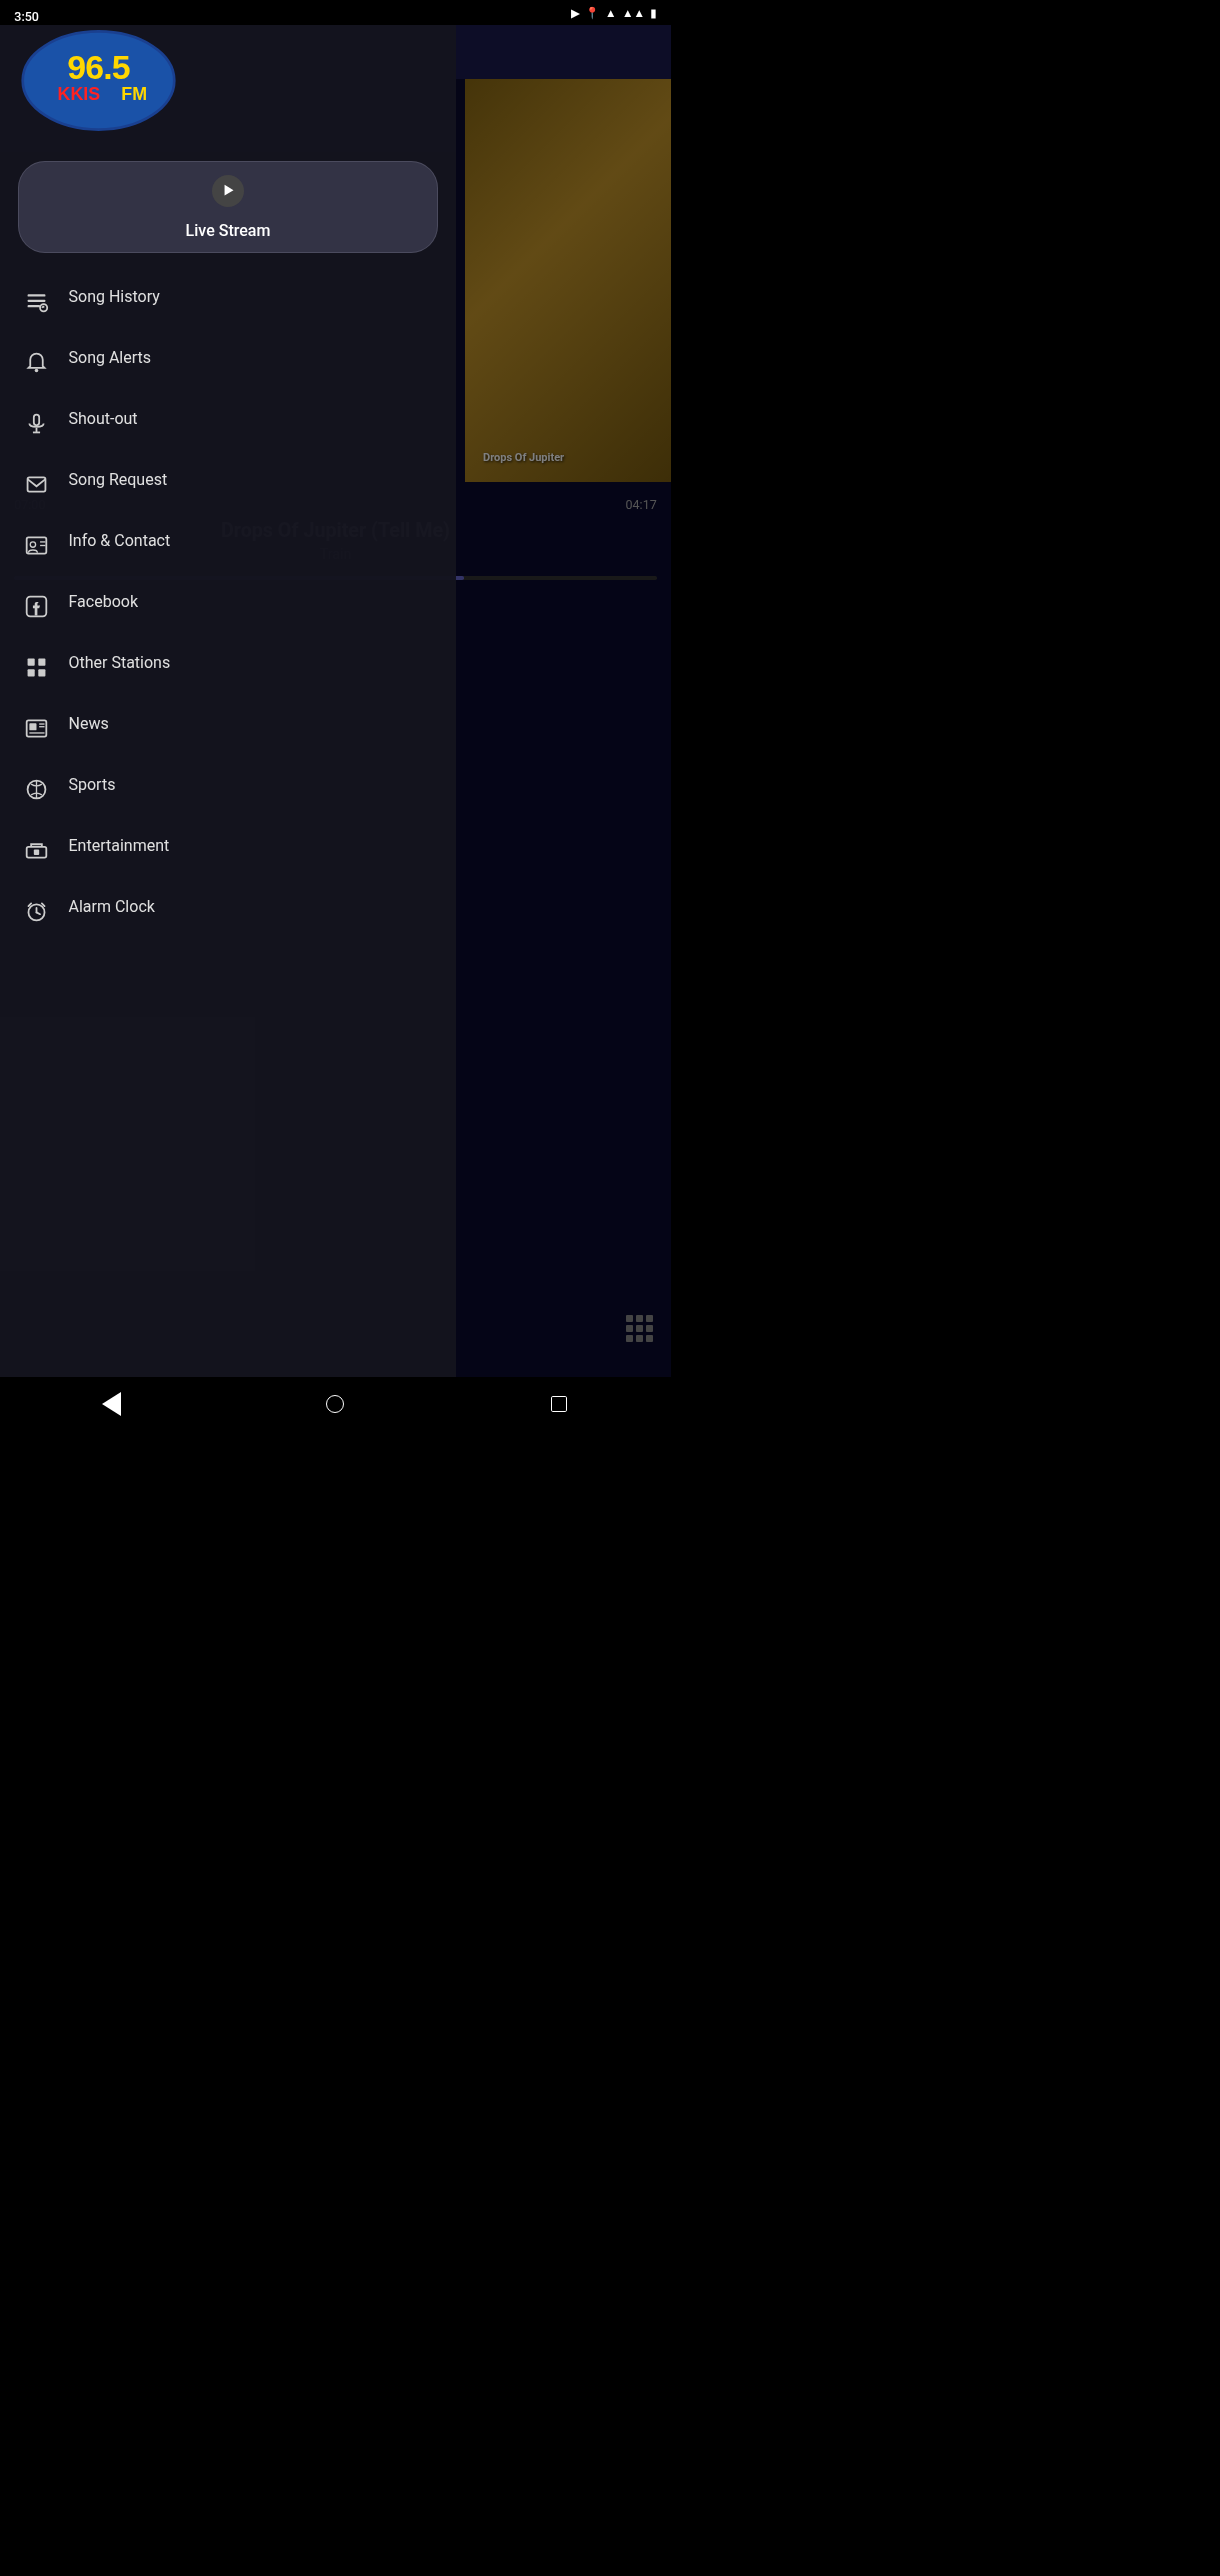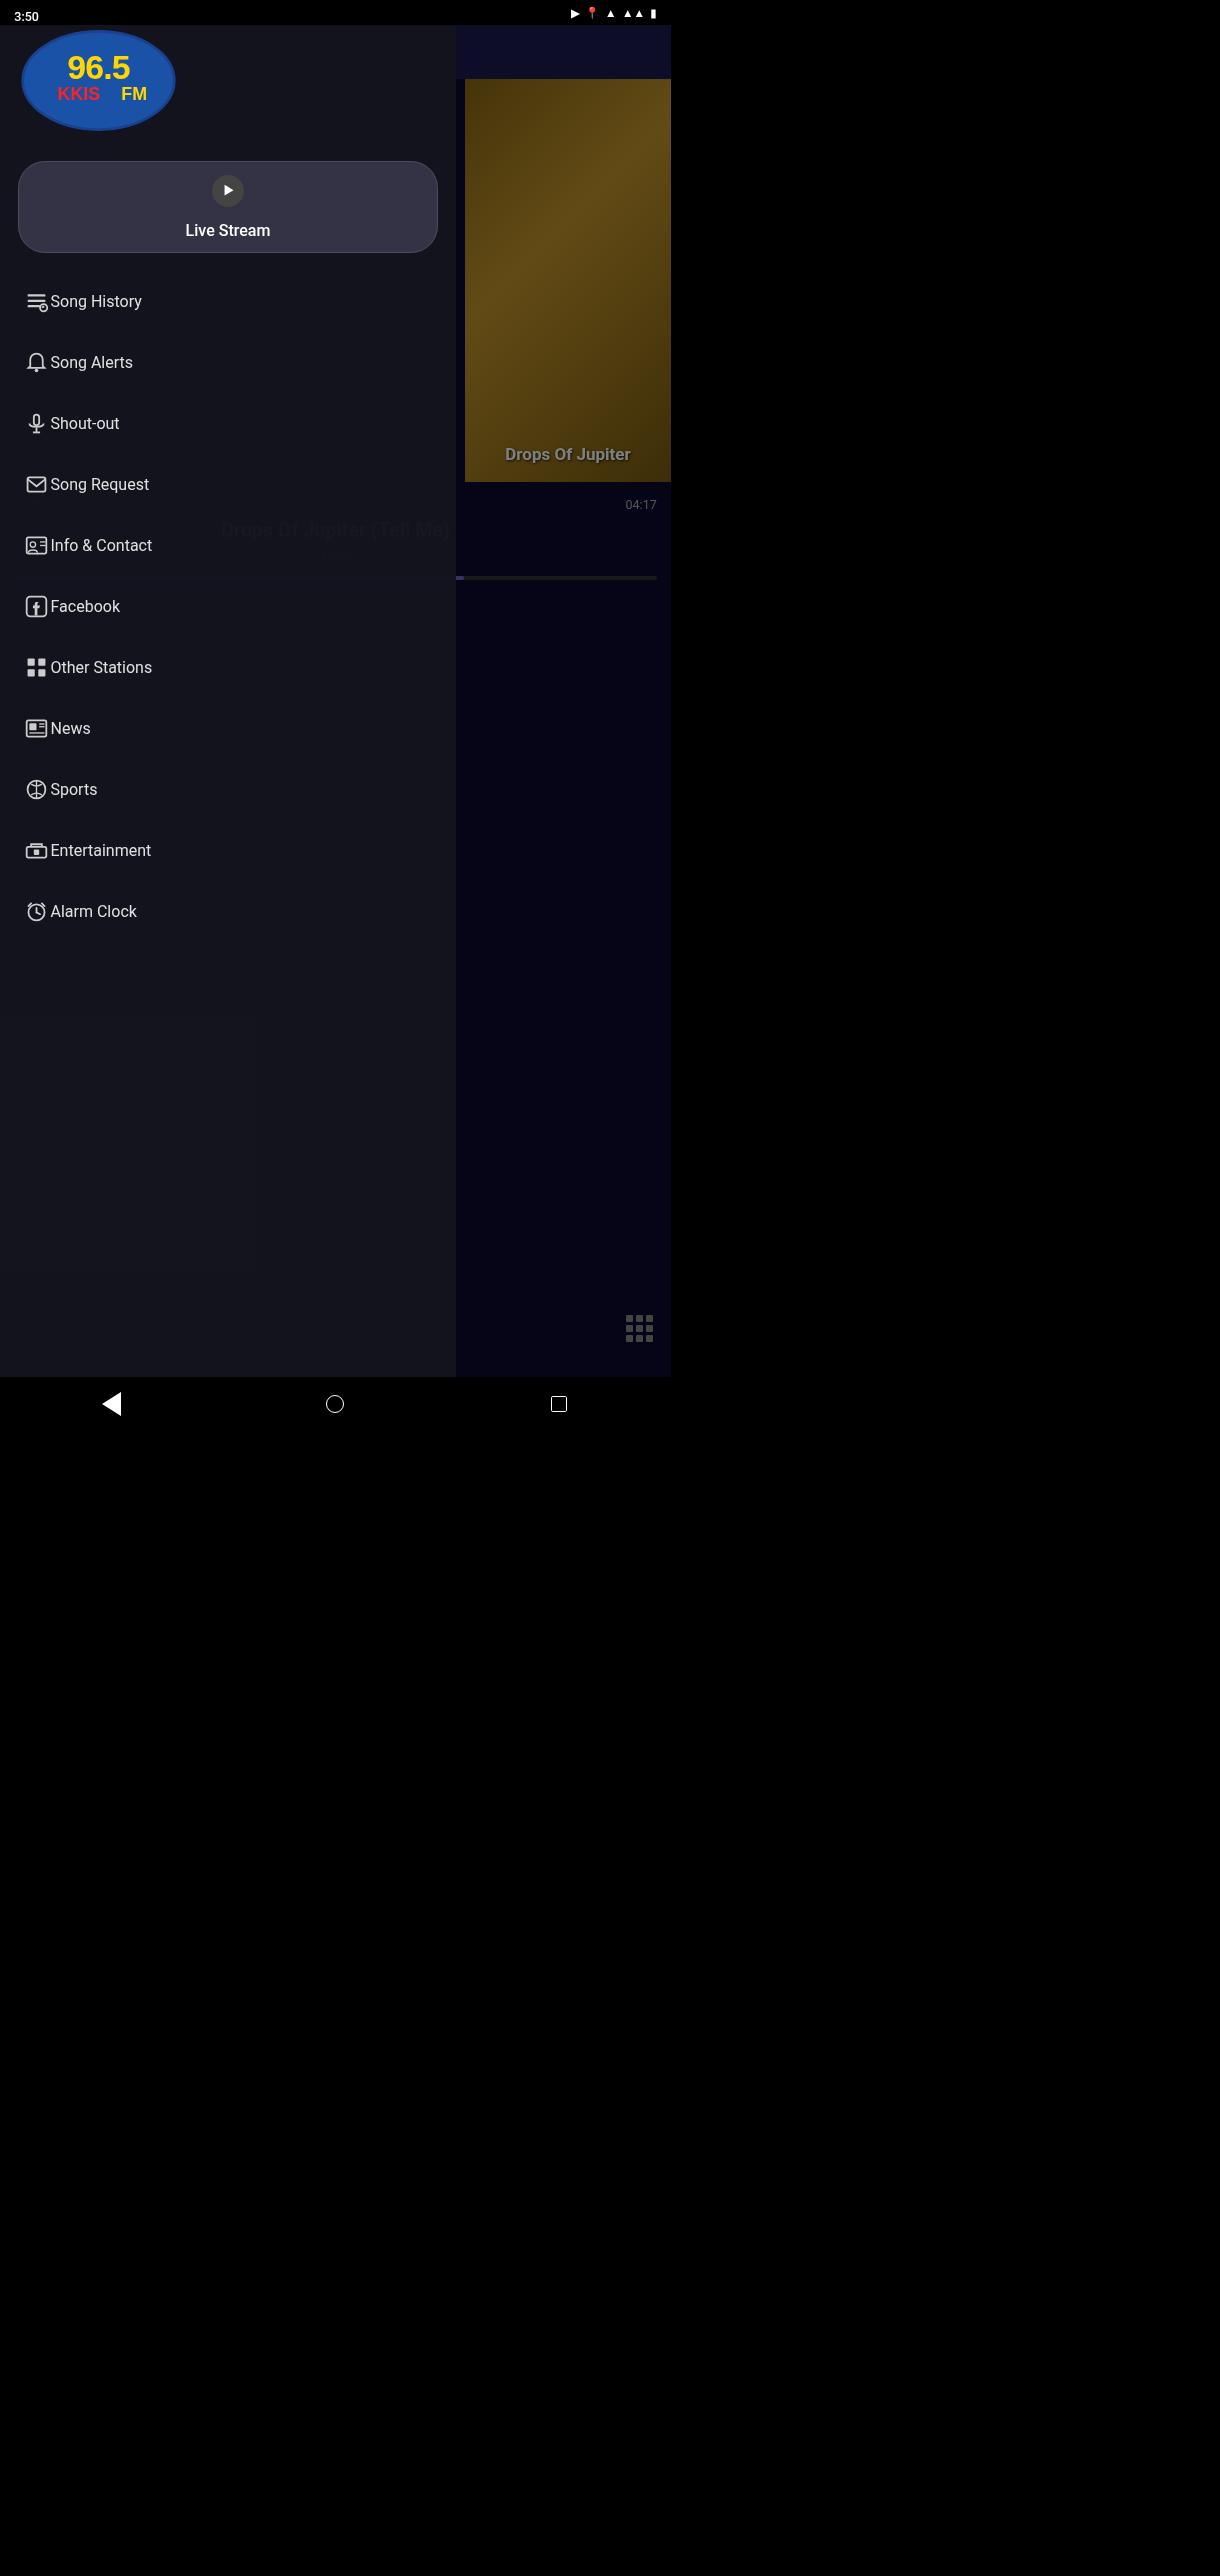--- a/index.html
+++ b/index.html
@@ -74,23 +74,23 @@
       width: 206px;
       height: 403px;
       background: linear-gradient(135deg, #8B6914 0%, #C4952A 40%, #7a5c10 100%);
       display: flex;
       flex-direction: column;
       justify-content: flex-end;
       padding: 18px;
     }
     .album-title-bg {
       color: #fff;
-      font-size: 17px;
+      font-size: 11px;
       font-weight: bold;
-      text-align: center;
+      text-align: left;
       text-shadow: 0.9px 0.9px 2.7px rgba(0,0,0,0.8);
     }
 
     
     .player-bg {
       position: absolute;
       top: 483px;
       left: 0;
       right: 0;
       height: 179px;
@@ -200,22 +200,23 @@
     }
 
     
     .menu-items {
       flex: 1;
       overflow-y: auto;
       padding: 9px 0;
     }
     .menu-item {
       display: flex;
-      align-items: center;
+      align-items: flex-start;
       padding: 16px 21.5px;
+      gap: 18px;
       cursor: pointer;
     }
     .menu-icon {
       width: 29px;
       height: 29px;
       display: flex;
       align-items: center;
       justify-content: center;
       flex-shrink: 0;
       color: #ccc;

